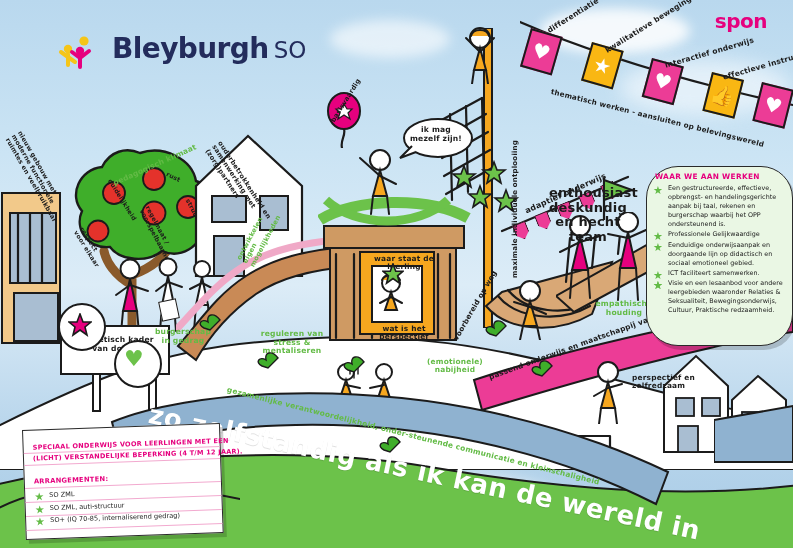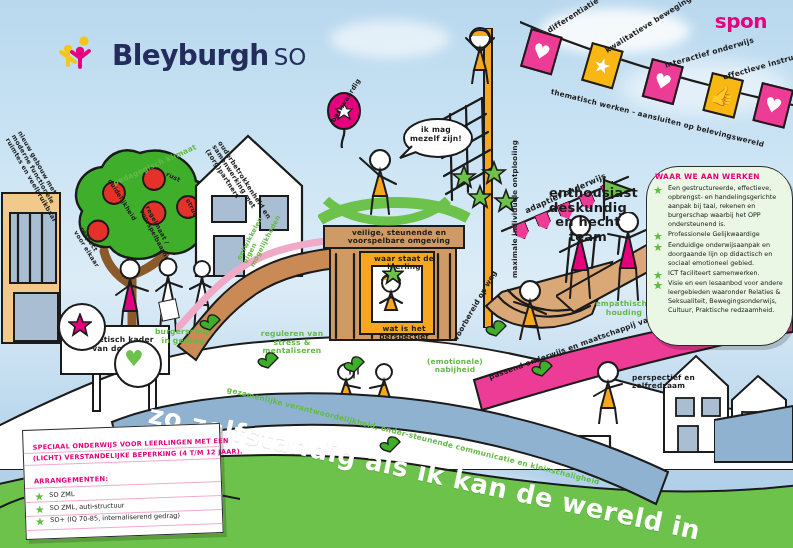--- a/index.html
+++ b/index.html
@@ -18,21 +18,21 @@
   .cloud2{position:absolute;background:#eef6fc;border-radius:50%;filter:blur(9px);opacity:.75;}
 
   
   .lbl{position:absolute;white-space:pre;line-height:1.12;letter-spacing:.2px;}
   .lbl-green{color:#63bb46;font-weight:700;}
   .lbl-black{color:#1b1b1b;font-weight:700;}
   .lbl-pink{color:#e6007e;font-weight:700;}
   .lbl-white{color:#ffffff;font-weight:700;}
 
   
-  .logo-wrap{position:absolute;left:58px;top:32px;display:flex;align-items:flex-end;gap:10px;}
+  .logo-wrap{position:absolute;left:58px;top:32px;display:flex;align-items:flex-start;gap:10px;}
   .logo-text{font-family:"DejaVu Sans", sans-serif;font-weight:700;font-size:28px;color:#232c5c;letter-spacing:-.6px;}
   .logo-sub{font-weight:400;font-size:23px;color:#232c5c;letter-spacing:0px;}
   .spon{position:absolute;right:26px;top:9px;font-weight:700;font-size:20px;color:#e6007e;letter-spacing:-.5px;}
   .flag{position:absolute;width:33px;height:40px;}
   .flag .f{width:100%;height:100%;border:2.2px solid #1b1b1b;box-sizing:border-box;}
   .flag.pink .f{background:#ec3c96;}
   .flag.yellow .f{background:#f9b713;}
   .glyph{position:absolute;inset:0;display:flex;align-items:center;justify-content:center;color:#fff;font-size:20px;}
 
   .mini-flag{position:absolute;width:14px;height:17px;
@@ -208,21 +208,20 @@
   <svg class="shape" style="left:318px;top:192px;width:170px;height:160px;" viewBox="0 0 170 160">
     <rect x="6" y="34" width="140" height="22" fill="#cf9a63" stroke="#1b1b1b" stroke-width="2"></rect>
     <rect x="12" y="56" width="126" height="92" fill="#cf9a63" stroke="#1b1b1b" stroke-width="2"></rect>
     <path d="M18 62 L18 146 M36 62 L36 146 M54 62 L54 146 M120 62 L120 146 M132 62 L132 146" class="stroke" stroke-width="1.4"></path>
     <rect x="42" y="60" width="74" height="82" fill="#f6a71f" stroke="#1b1b1b" stroke-width="2"></rect>
     <rect x="54" y="74" width="50" height="56" fill="#ffffff" stroke="#1b1b1b" stroke-width="2"></rect>
 
     <path d="M2 28 C 36 6 110 4 150 26" fill="none" stroke="#6cc24a" stroke-width="11"></path>
   </svg>
 
-  <div class="lbl lbl-black" style="left:338px;top:229px;font-size:7.4px;width:122px;white-space:normal;text-align:center;">veilige, steunende en voorspelbare omgeving</div>
   <div class="lbl lbl-black" style="left:364px;top:255px;font-size:7.4px;width:80px;white-space:normal;text-align:center;">waar staat de leerling</div>
   <div class="lbl lbl-black" style="left:364px;top:325px;font-size:7.4px;width:80px;white-space:normal;text-align:center;">wat is het perspectief</div>
 
   <svg class="shape" style="left:372px;top:272px;width:38px;height:48px;" viewBox="0 0 38 48">
     <g stroke="#1b1b1b" stroke-width="2" fill="none" stroke-linecap="round">
       <circle cx="19" cy="11" r="9" fill="#fff"></circle>
       <path d="M10 8 C 12 2 26 2 28 8" fill="#f6a71f"></path>
       <path d="M19 20 L13 38 L25 38 Z" fill="#f6a71f"></path>
       <path d="M19 25 L8 31 M19 25 L30 31"></path>
     </g>

